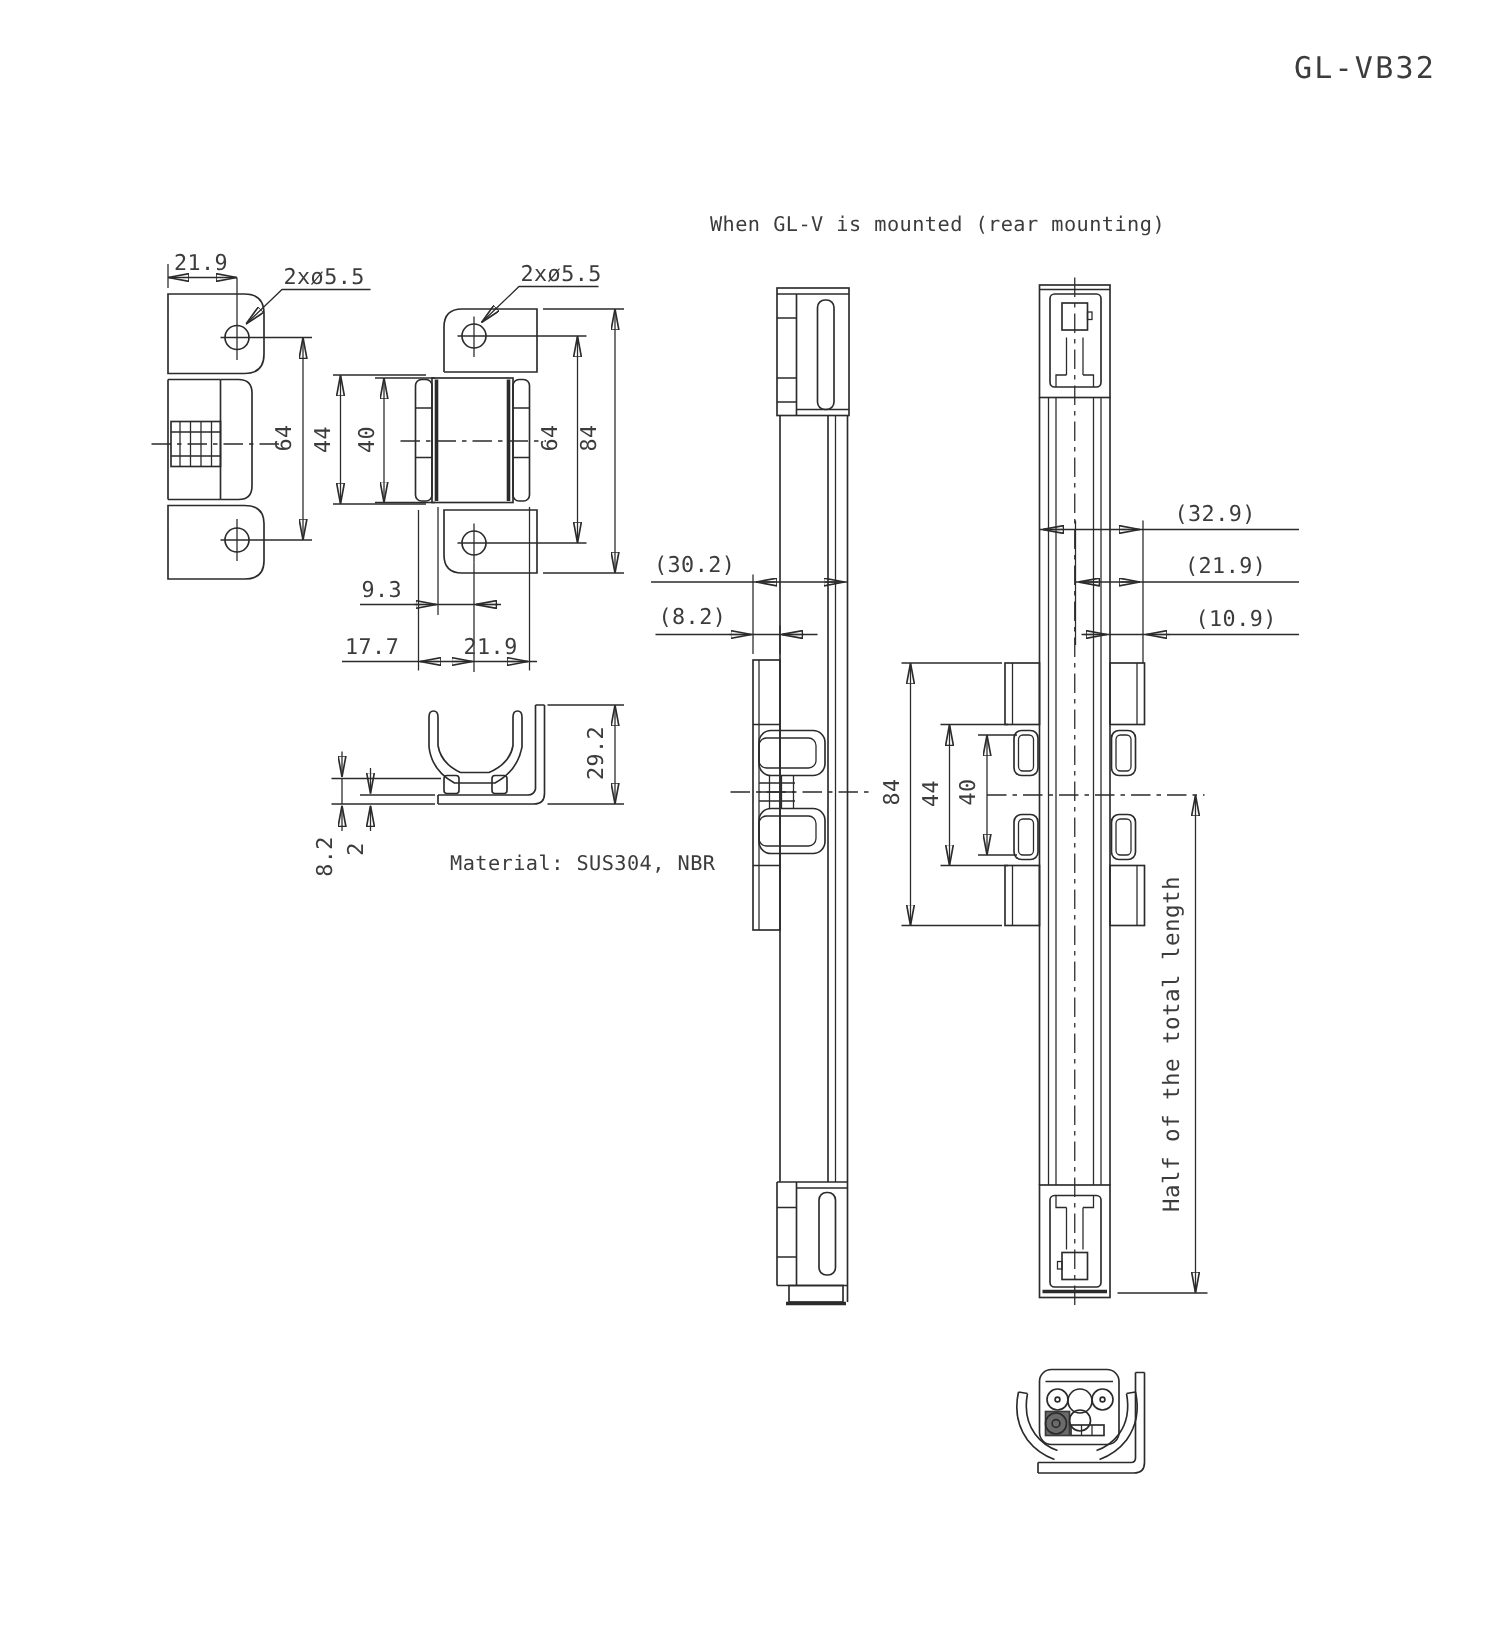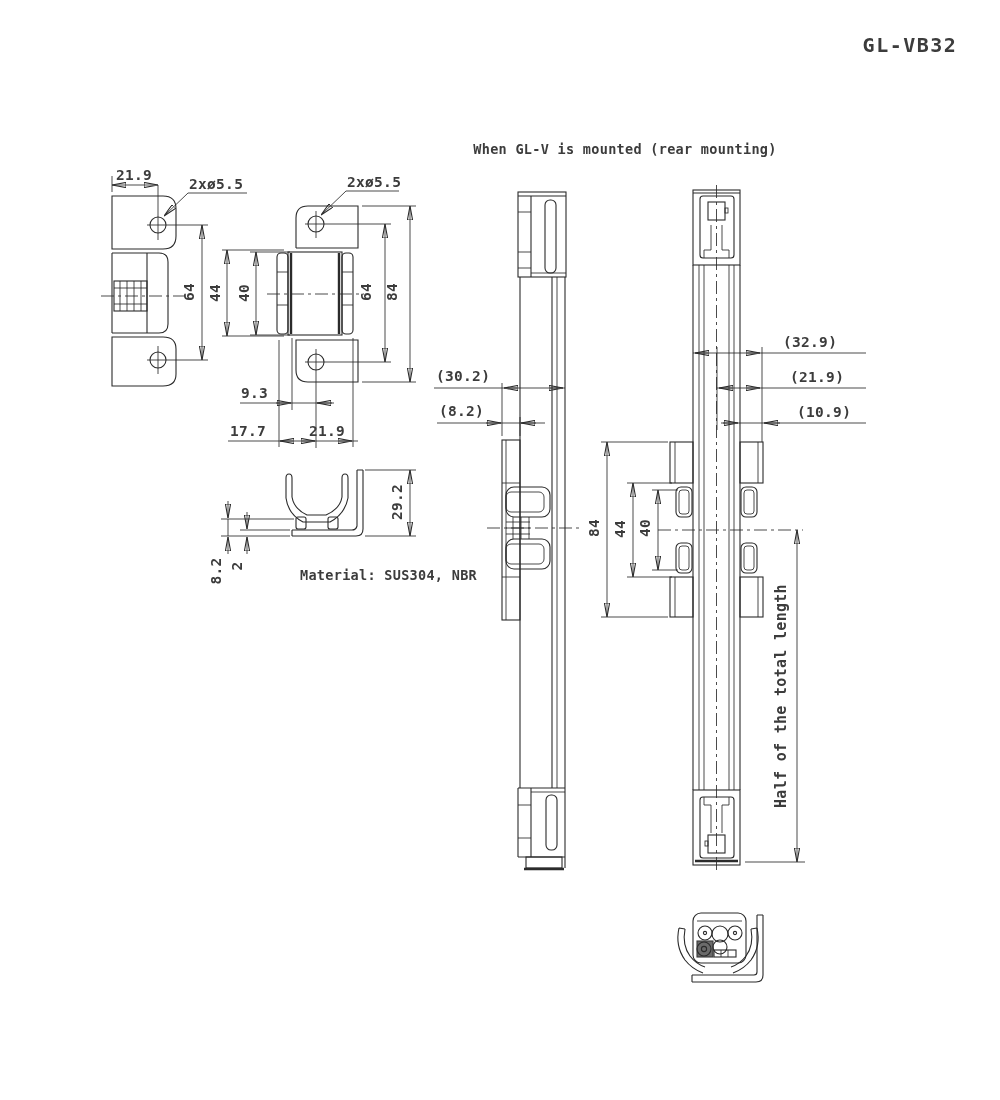--- a/index.html
+++ b/index.html
@@ -1,16 +1,16 @@
 <!DOCTYPE html>
 <html><head>
 <meta charset="utf-8">
 <style>
   html,body{margin:0;padding:0;background:#ffffff;}
-  .stage{position:relative;width:1000px;height:1100px;background:#fff;overflow:hidden;font-weight:bold;}
+  .stage{position:relative;width:1000px;height:1100px;background:#fff;overflow:hidden;}
   svg{display:block;}
   path,line,rect,circle,polyline,ellipse{stroke:#2b2b2b;fill:none;stroke-width:1.1;}
   .thick{stroke-width:2.4;}
   .thin{stroke-width:0.85;}
   .cl{stroke-width:0.85;stroke-dasharray:13 4 3 4;}
   .dim{stroke-width:0.85;}
   text{fill:#3c3c3c;font-family:"DejaVu Sans Mono",monospace;font-size:14.5px;stroke:none;letter-spacing:0.3px;}
   .t-title{font-size:20px;letter-spacing:1.5px;}
   .t-cap{font-size:13.5px;}
   .t-note{font-size:13.5px;}

